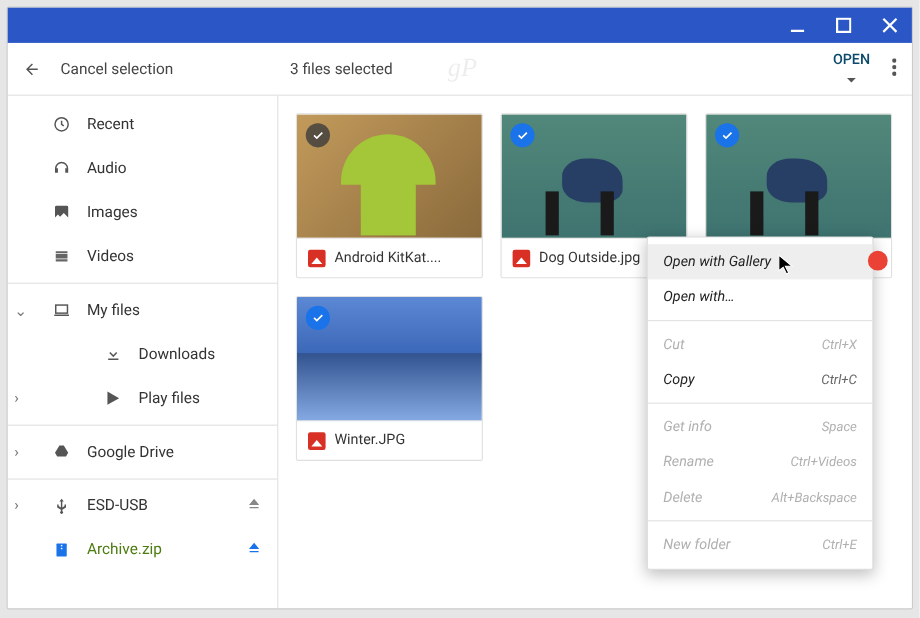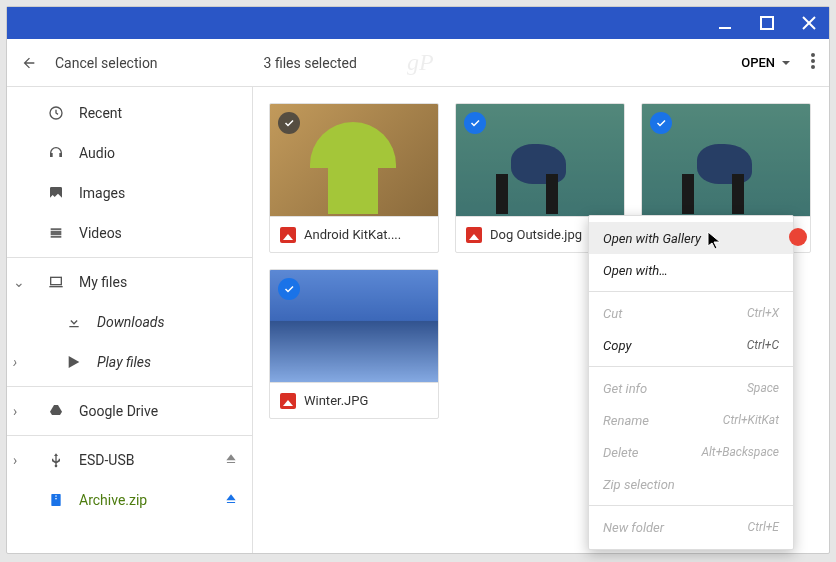--- a/index.html
+++ b/index.html
@@ -5,28 +5,28 @@
 * { margin: 0; padding: 0; box-sizing: border-box; font-family: Roboto, Arial, sans-serif; }
 body { background: #e6e6e6; width: 836px; height: 562px; overflow: hidden; }
 .window { position: absolute; top: 6px; left: 6px; width: 824px; height: 548px; background: #fff; border: 1px solid #ccc; border-radius: 2px; display: flex; flex-direction: column; }
 .titlebar { height: 32px; background: #2a56c6; display: flex; justify-content: flex-end; align-items: center; padding-right: 8px; gap: 18px; }
 .titlebar svg { width: 14px; height: 14px; }
 .tb-btn { width: 24px; height: 24px; display: flex; align-items: center; justify-content: center; cursor: pointer; }
 .toolbar { height: 48px; display: flex; align-items: center; padding: 0 14px; border-bottom: 1px solid #e0e0e0; justify-content: center; }
 .cancel-sel { display: flex; align-items: center; gap: 18px; color: #444; font-size: 14px; cursor: pointer; }
 .toolbar-center { flex: 1; text-align: left; padding-left: 106px; color: #444; font-size: 14px; }
 .watermark { position: absolute; left: 400px; top: 42px; font-family: Georgia, serif; font-style: italic; font-size: 24px; color: rgba(0,0,0,0.07); }
-.open-btn { display: flex; align-items: center; gap: 6px; color: #000000; font-size: 13px; font-weight: 500; cursor: pointer; }
+.open-btn { display: flex; align-items: center; gap: 6px; color: #0c4a6e; font-size: 13px; font-weight: 500; cursor: pointer; flex-direction: column; }
 .more-btn { margin-left: 20px; cursor: pointer; color: #555; }
 .body { flex: 1; display: flex; }
 .sidebar { width: 246px; border-right: 1px solid #e0e0e0; padding-top: 6px; font-size: 14px; color: #333; }
 .side-item { height: 40px; display: flex; align-items: center; padding-left: 16px; gap: 14px; cursor: pointer; position: relative; }
 .side-item .chev { position: absolute; left: 6px; width: 14px; color: #777; }
 .side-item.indent { padding-left: 40px; }
-.side-item.sub { padding-left: 58px; font-style: italic; }
+.side-item.sub { padding-left: 87px; }
 .side-item .icon { width: 18px; display: flex; justify-content: center; color: #555; }
 .side-item .eject { position: absolute; right: 14px; color: #888; }
 .side-item.active { color: #4d7c0f; }
 .side-item.active .icon, .side-item.active .eject { color: #1a73e8; }
 .sep { height: 1px; background: #e0e0e0; margin: 4px 0; }
 .content { flex: 1; padding: 16px; display: flex; flex-wrap: wrap; gap: 16px; align-content: flex-start; position: relative; }
 .card { width: 170px; height: 150px; border: 1px solid #e0e0e0; border-radius: 2px; display: flex; flex-direction: column; position: relative; overflow: hidden; }
 .thumb { flex: 1; position: relative; }
 .caption { height: 36px; display: flex; align-items: center; gap: 8px; padding: 0 10px; border-top: 1px solid #e0e0e0; font-size: 13px; color: #333; }
 .caption .img-icon { width: 16px; height: 16px; background: #d93025; border-radius: 2px; position: relative; }
@@ -279,28 +279,25 @@
       <span>Copy</span>
       <span class="cm-short">Ctrl+C</span>
     </div>
     <div class="cm-sep"></div>
     <div class="cm-item disabled">
       <span>Get info</span>
       <span class="cm-short">Space</span>
     </div>
     <div class="cm-item disabled">
       <span>Rename</span>
-      <span class="cm-short">Ctrl+KitKat</span>
+      <span class="cm-short">Ctrl+Videos</span>
     </div>
     <div class="cm-item disabled">
       <span>Delete</span>
       <span class="cm-short">Alt+Backspace</span>
-    </div>
-    <div class="cm-item disabled">
-      <span>Zip selection</span>
     </div>
     <div class="cm-sep"></div>
     <div class="cm-item disabled">
       <span>New folder</span>
       <span class="cm-short">Ctrl+E</span>
     </div>
   </div>
 
   <svg class="cursor" width="16" height="20" viewBox="0 0 16 20">
       <path d="M1 1l0 14 4-3 3 6 2-1-3-6 6 0z" fill="#000" stroke="#fff" stroke-width="1"></path>

